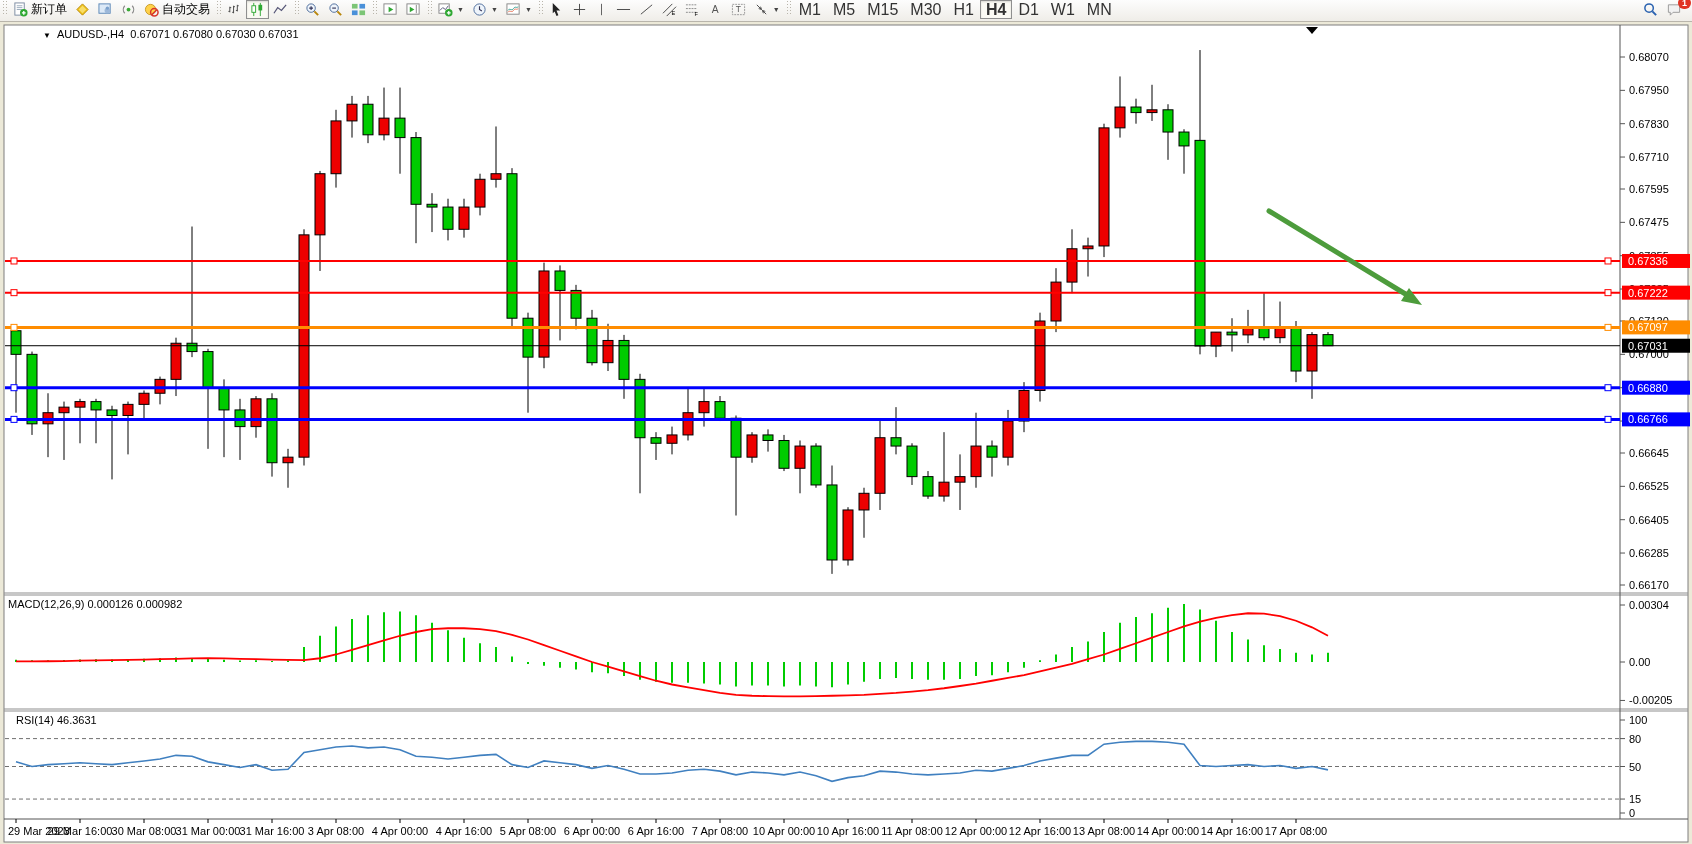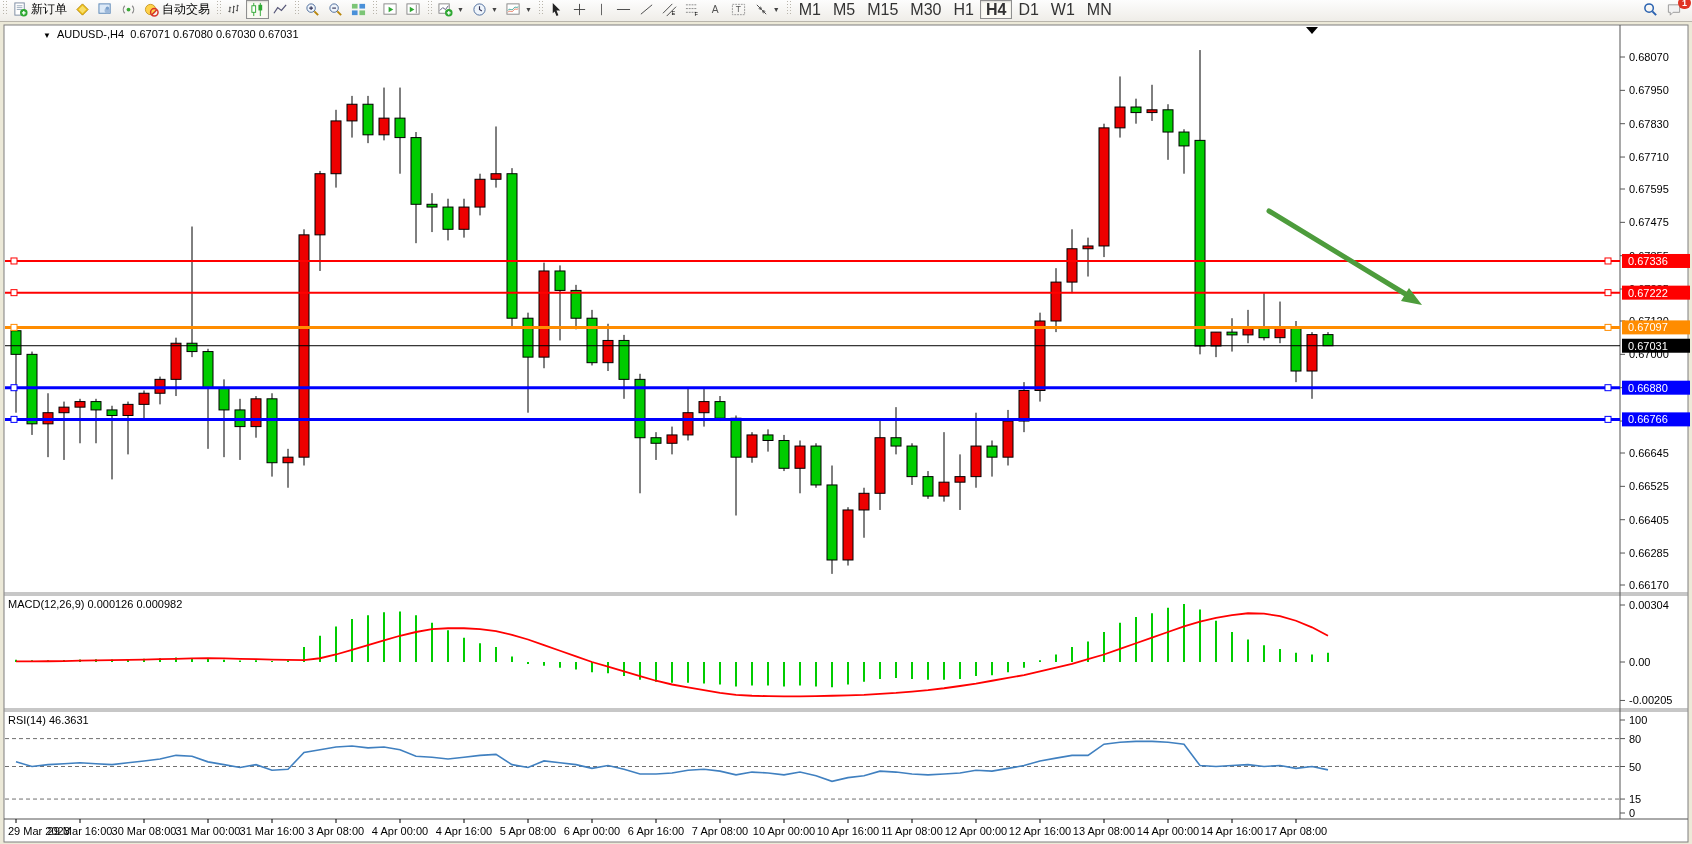--- a/index.html
+++ b/index.html
@@ -622,16 +622,16 @@
       <g>
         <line x1="1269" y1="211" x2="1412" y2="298" stroke="#4D9C3C" stroke-width="5" stroke-linecap="round"></line>
         <polygon points="1422,305 1401,301 1409,288" fill="#4D9C3C"></polygon>
       </g>
       <polygon points="1306,27 1318,27 1312,34" fill="#000"></polygon>
     </svg>
   <div class="overlay-label" style="left:10px;top:6px;margin-left:33px;">
     <span class="tri">▼</span><span>AUDUSD-,H4</span>&nbsp;&nbsp;<span>0.67071 0.67080 0.67030 0.67031</span>
   </div>
   <div class="overlay-label" style="left:8px;top:576px;text-align:center;">MACD(12,26,9) 0.000126 0.000982</div>
-  <div class="overlay-label" style="left:8px;top:692px;">RSI(14) 46.3631</div>
+  <div class="overlay-label" style="left:16px;top:692px;">RSI(14) 46.3631</div>
   <div class="splitter" style="top:569px;"></div>
   <div class="splitter" style="top:685px;"></div>
 </div>
 
 </body></html>

